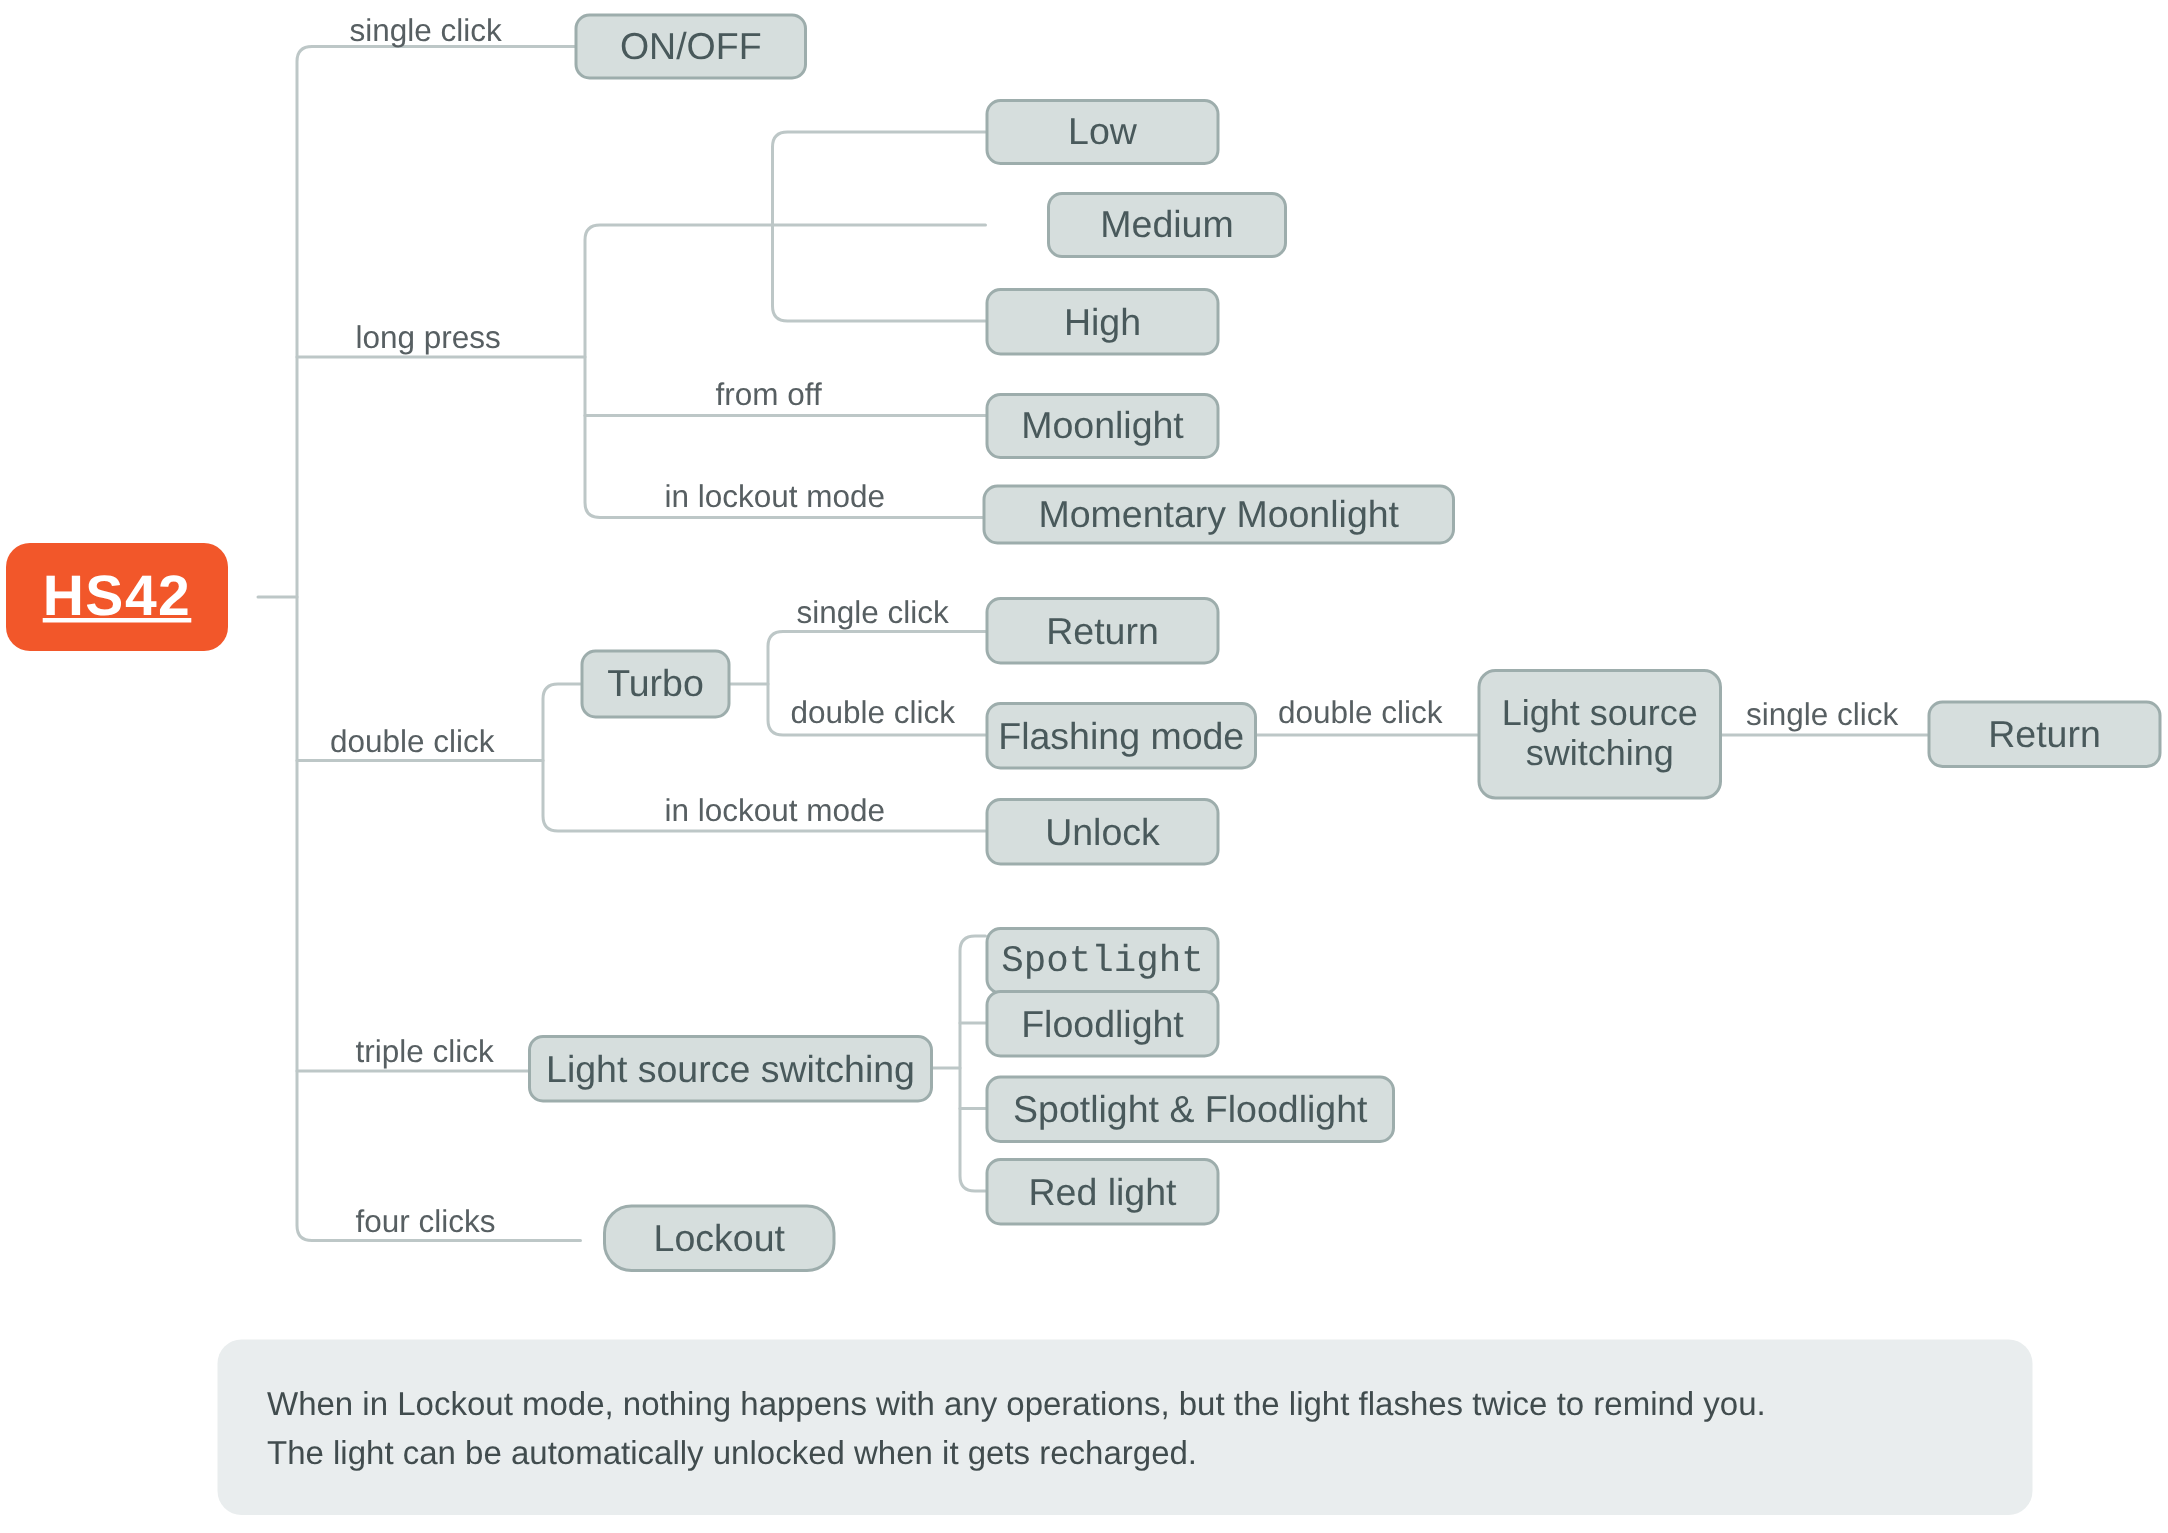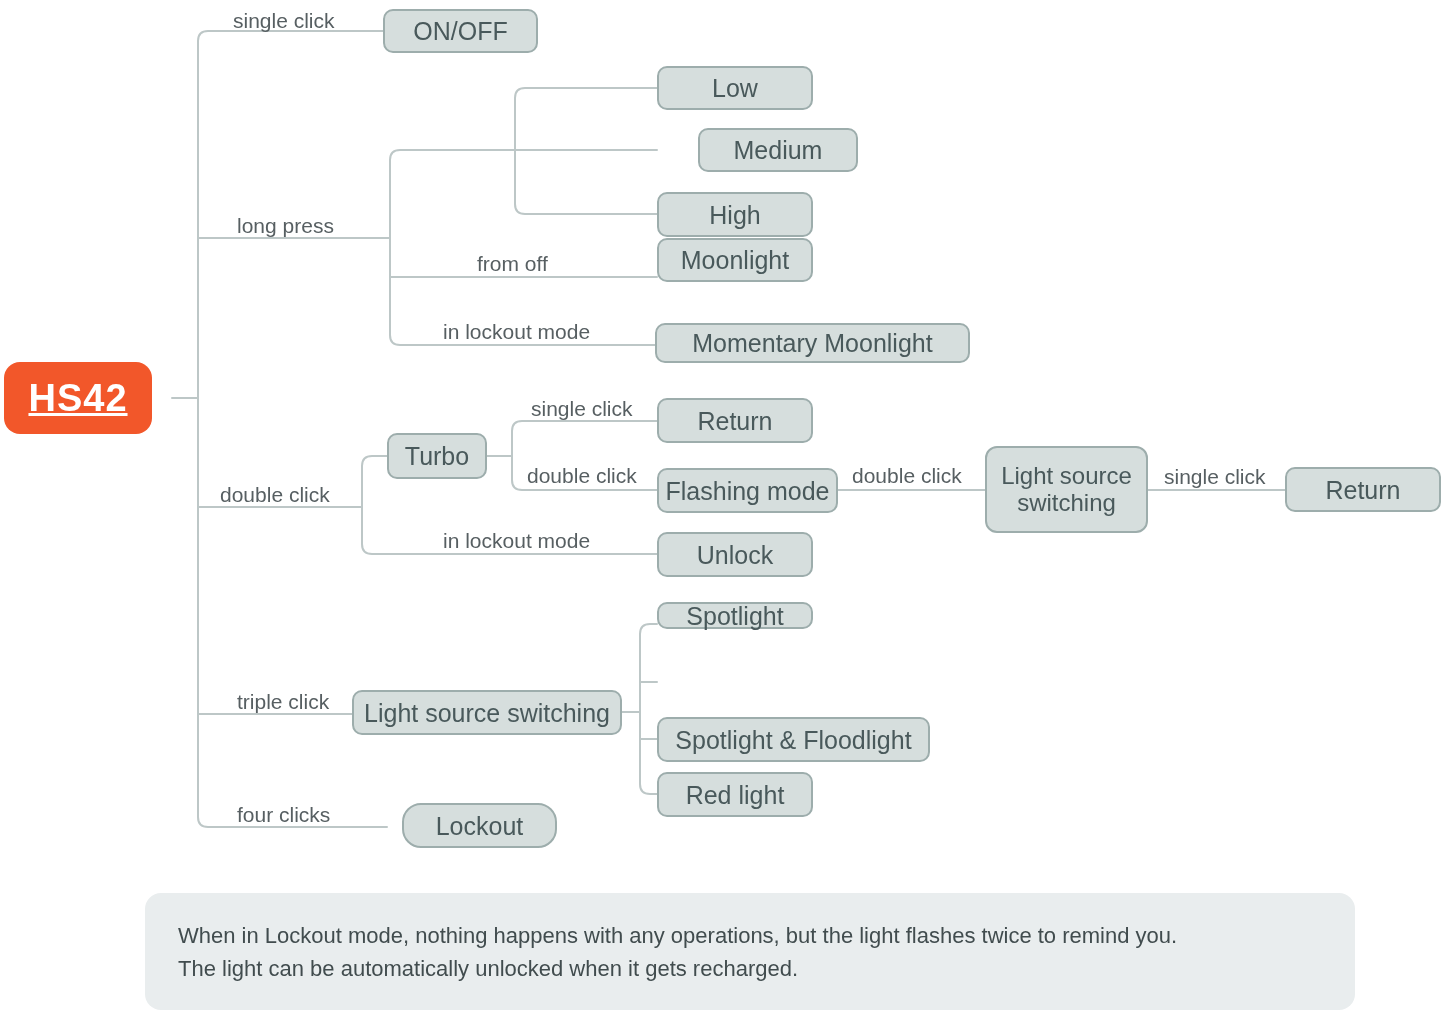--- a/index.html
+++ b/index.html
@@ -61,32 +61,33 @@
     <path d="M 640 739 H 657"></path>
   </svg>
 
   <div class="node root" style="left:4px;top:362px;width:148px;height:72px;text-decoration:underline;">HS42</div>
 
   <div class="node" style="left:383px;top:9px;width:155px;height:44px;">ON/OFF</div>
 
   <div class="node" style="left:657px;top:66px;width:156px;height:44px;">Low</div>
   <div class="node" style="left:657px;top:128px;width:160px;height:44px;margin-left:41px;">Medium</div>
   <div class="node" style="left:657px;top:192px;width:156px;height:45px;">High</div>
-  <div class="node" style="left:657px;top:238px;width:156px;height:44px;">Moonlight</div>
+  <div class="node" style="left:657px;top:262px;width:156px;height:44px;">Moonlight</div>
   <div class="node" style="left:655px;top:323px;width:315px;height:40px;">Momentary Moonlight</div>
 
   <div class="node" style="left:387px;top:433px;width:100px;height:46px;">Turbo</div>
   <div class="node" style="left:657px;top:398px;width:156px;height:45px;">Return</div>
   <div class="node" style="left:657px;top:468px;width:181px;height:45px;">Flashing mode</div>
   <div class="node wrap" style="left:985px;top:446px;width:163px;height:87px;padding:2px;">Light source switching</div>
   <div class="node" style="left:1285px;top:467px;width:156px;height:45px;">Return</div>
   <div class="node" style="left:657px;top:532px;width:156px;height:45px;">Unlock</div>
 
   <div class="node" style="left:352px;top:690px;width:270px;height:45px;">Light source switching</div>
-  <div class="node" style="left:657px;top:602px;width:156px;height:27px;">Spotlight</div>
+  <div class="node" style="left:657px;top:618px;width:156px;height:45px;font-family:Liberation Mono, monospace;">Spotlight</div>
+  <div class="node" style="left:657px;top:660px;width:156px;height:45px;">Floodlight</div>
   <div class="node" style="left:657px;top:717px;width:273px;height:45px;">Spotlight &amp; Floodlight</div>
   <div class="node" style="left:657px;top:772px;width:156px;height:45px;">Red light</div>
 
   <div class="node" style="left:402px;top:803px;width:155px;height:45px;border-radius:19px;">Lockout</div>
 
   <span class="elabel" style="left:233px;top:9px;">single click</span>
   <span class="elabel" style="left:237px;top:214px;">long press</span>
   <span class="elabel" style="left:477px;top:252px;">from off</span>
   <span class="elabel" style="left:443px;top:320px;">in lockout mode</span>
   <span class="elabel" style="left:220px;top:483px;">double click</span>

